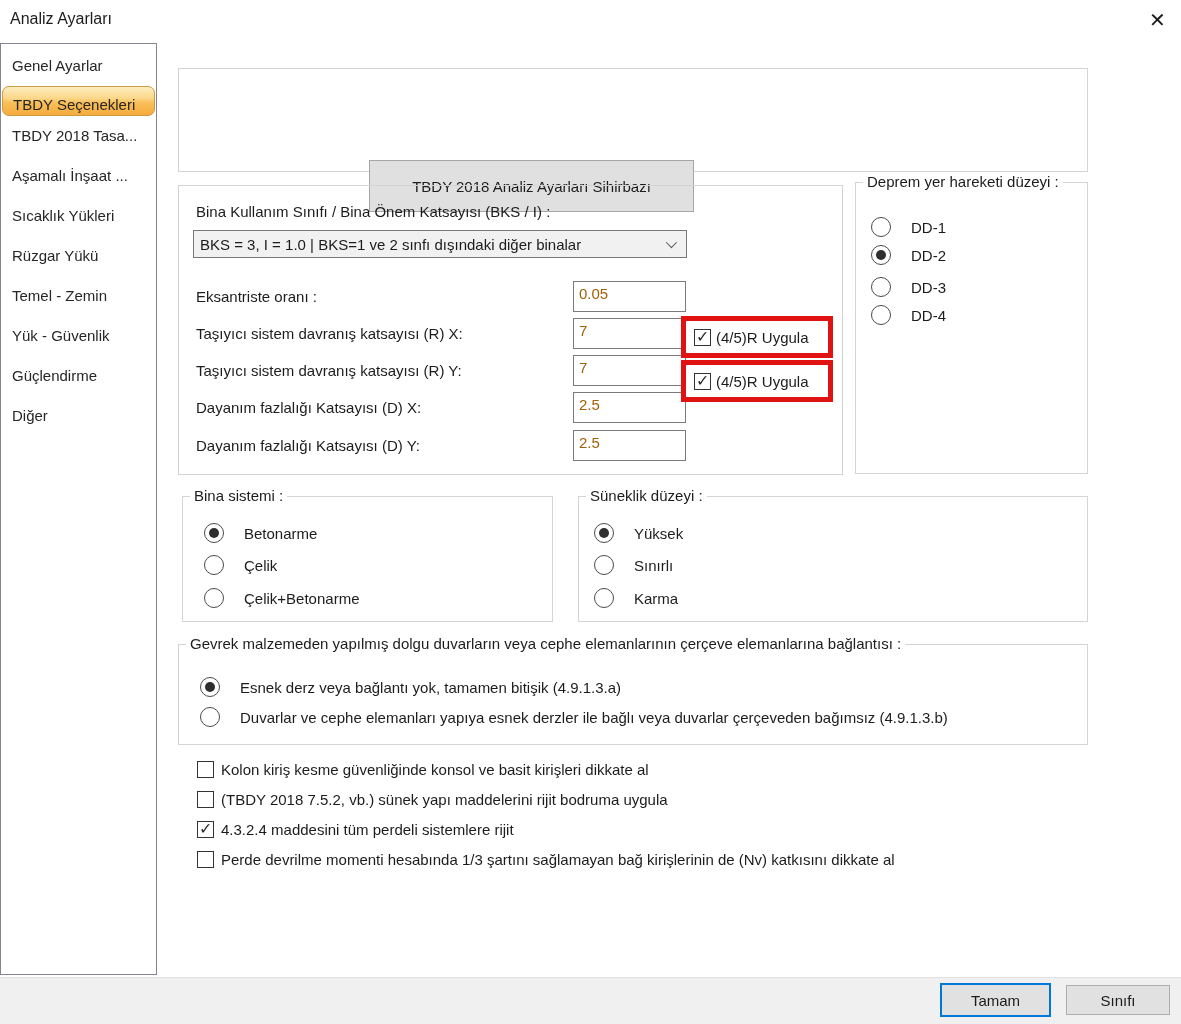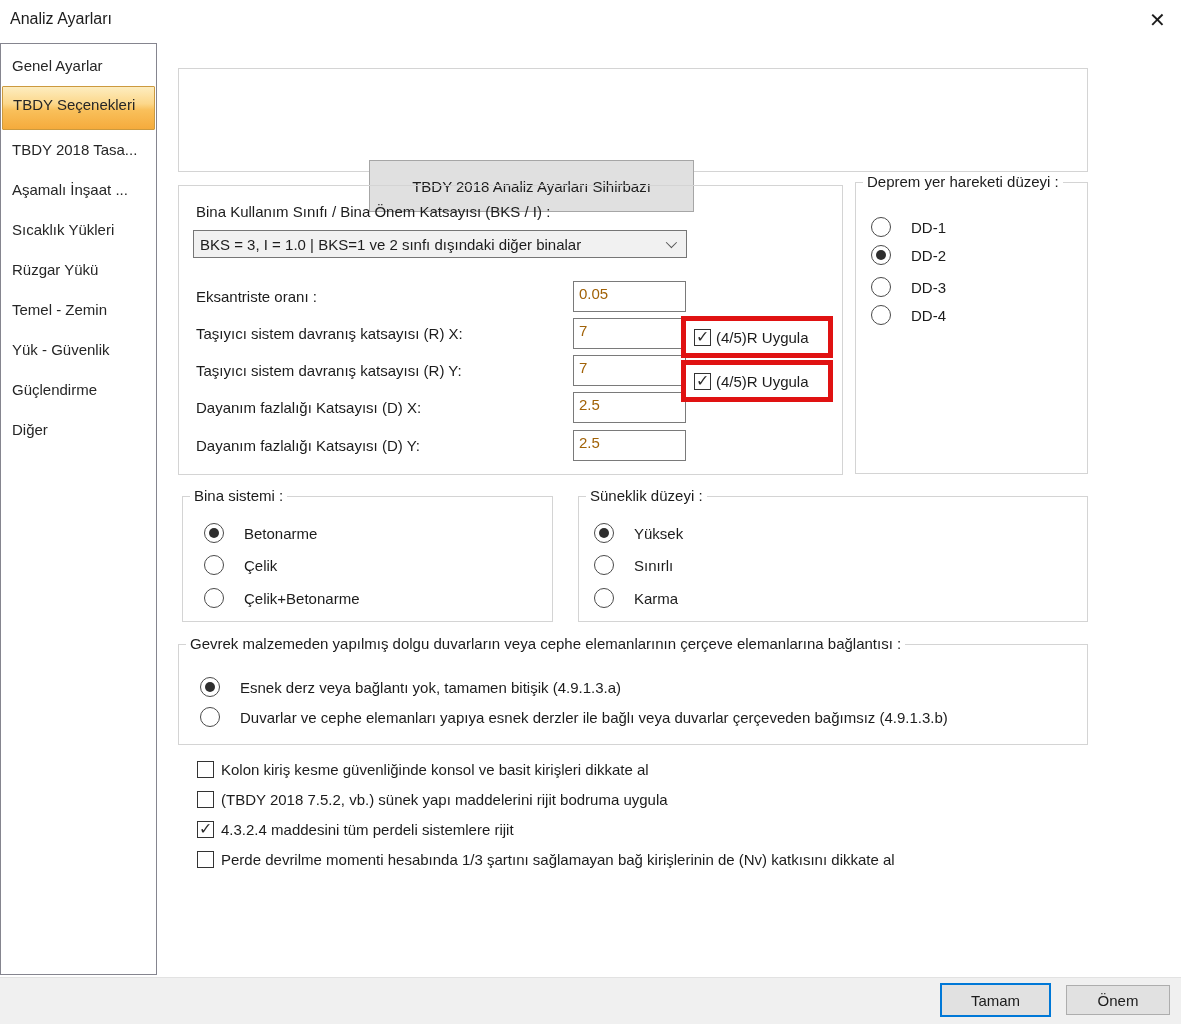--- a/index.html
+++ b/index.html
@@ -10,23 +10,23 @@
   .abs { position:absolute; }
   .lbl { position:absolute; font-size:15px; color:#1c1c1c; white-space:nowrap; }
 
   
   #dlg-title { left:10px; top:10px; font-size:16px; }
   #close-x { left:1143px; top:6px; font-size:20px; font-weight:300; color:#1a1a1a; cursor:pointer; padding:2px 6px; }
 
   
   #sidebar { left:0; top:43px; width:157px; height:932px; border:1px solid #85858f; background:#fff; padding-top:2px; }
   .side-item { height:40px; line-height:40px; padding-left:11px; font-size:15px; color:#262626; cursor:pointer; white-space:nowrap; overflow:hidden; }
-  .side-item.sel { margin:0 1px; height:44px; line-height:36px; padding-left:10px;
+  .side-item.sel { margin:0 1px; height:30px; line-height:36px; padding-left:10px;
     background:linear-gradient(180deg,#fdedc0 0%,#fcd78a 40%,#f9c05b 55%,#f5ab3c 100%);
-    border:1px solid #cc9a3f; border-radius:1px; }
+    border:1px solid #cc9a3f; border-radius:7px; }
 
   
   .gb { position:absolute; border:1px solid #d4d4d4; background:transparent; }
   .gb .legend { position:absolute; top:-10px; left:7px; background:#fff; padding:0 4px; font-size:15px; white-space:nowrap; }
 
   
   #wizard-btn { position:absolute; left:190px; top:91px; width:325px; height:52px; background:#e0e0e0;
     border:1px solid #a6a6a6; font-size:15px; display:flex; align-items:center; justify-content:center; cursor:pointer; }
 
   
@@ -199,15 +199,15 @@
     <span class="cb checked"></span>
     <span class="lbl2">4.3.2.4 maddesini tüm perdeli sistemlere rijit</span>
   </div>
   <div class="cb-row" style="left:197px; top:851px;">
     <span class="cb"></span>
     <span class="lbl2">Perde devrilme momenti hesabında 1/3 şartını sağlamayan bağ kirişlerinin de (Nv) katkısını dikkate al</span>
   </div>
 
   <div id="footer"></div>
   <div class="btn" id="btn-ok">Tamam</div>
-  <div class="btn" id="btn-cancel">Önem</div>
+  <div class="btn" id="btn-cancel">Sınıfı</div>
 
 </div>
 
 </body></html>

